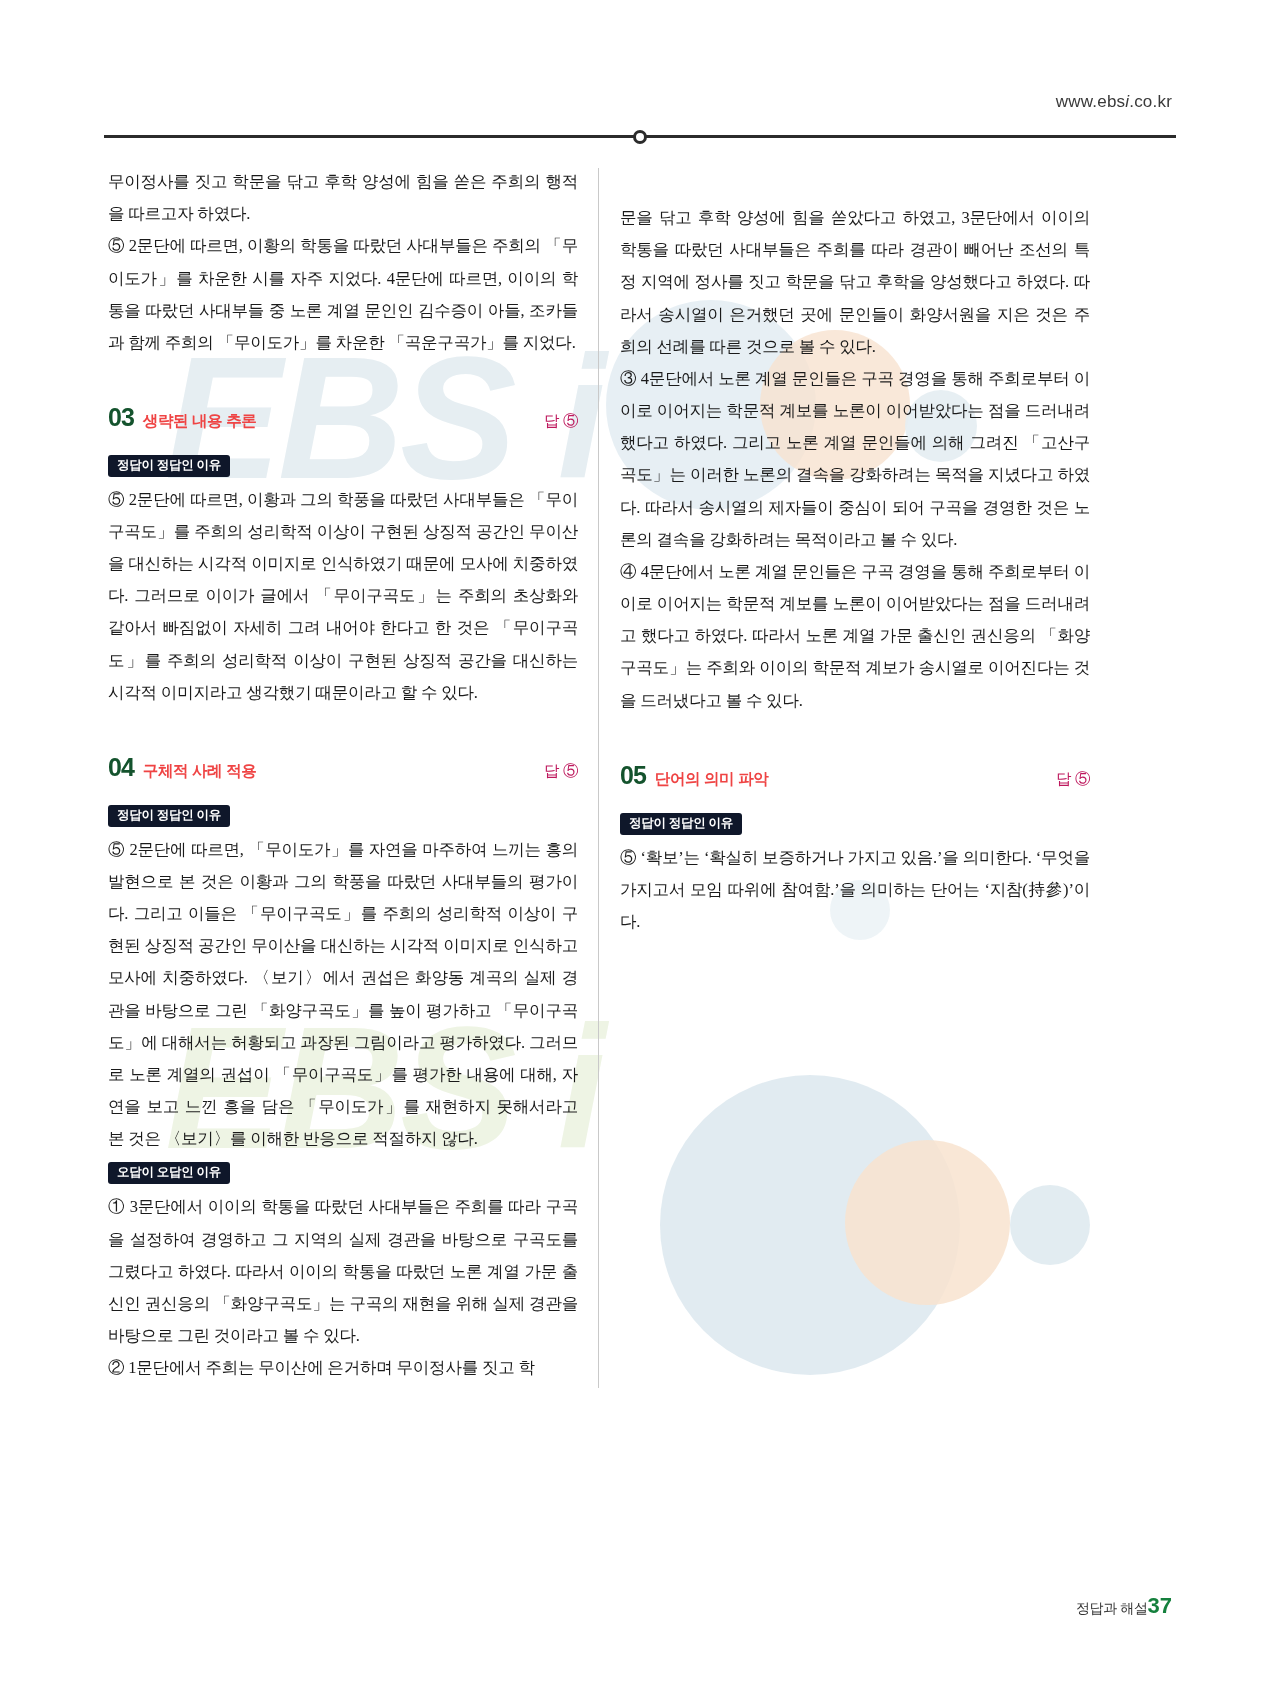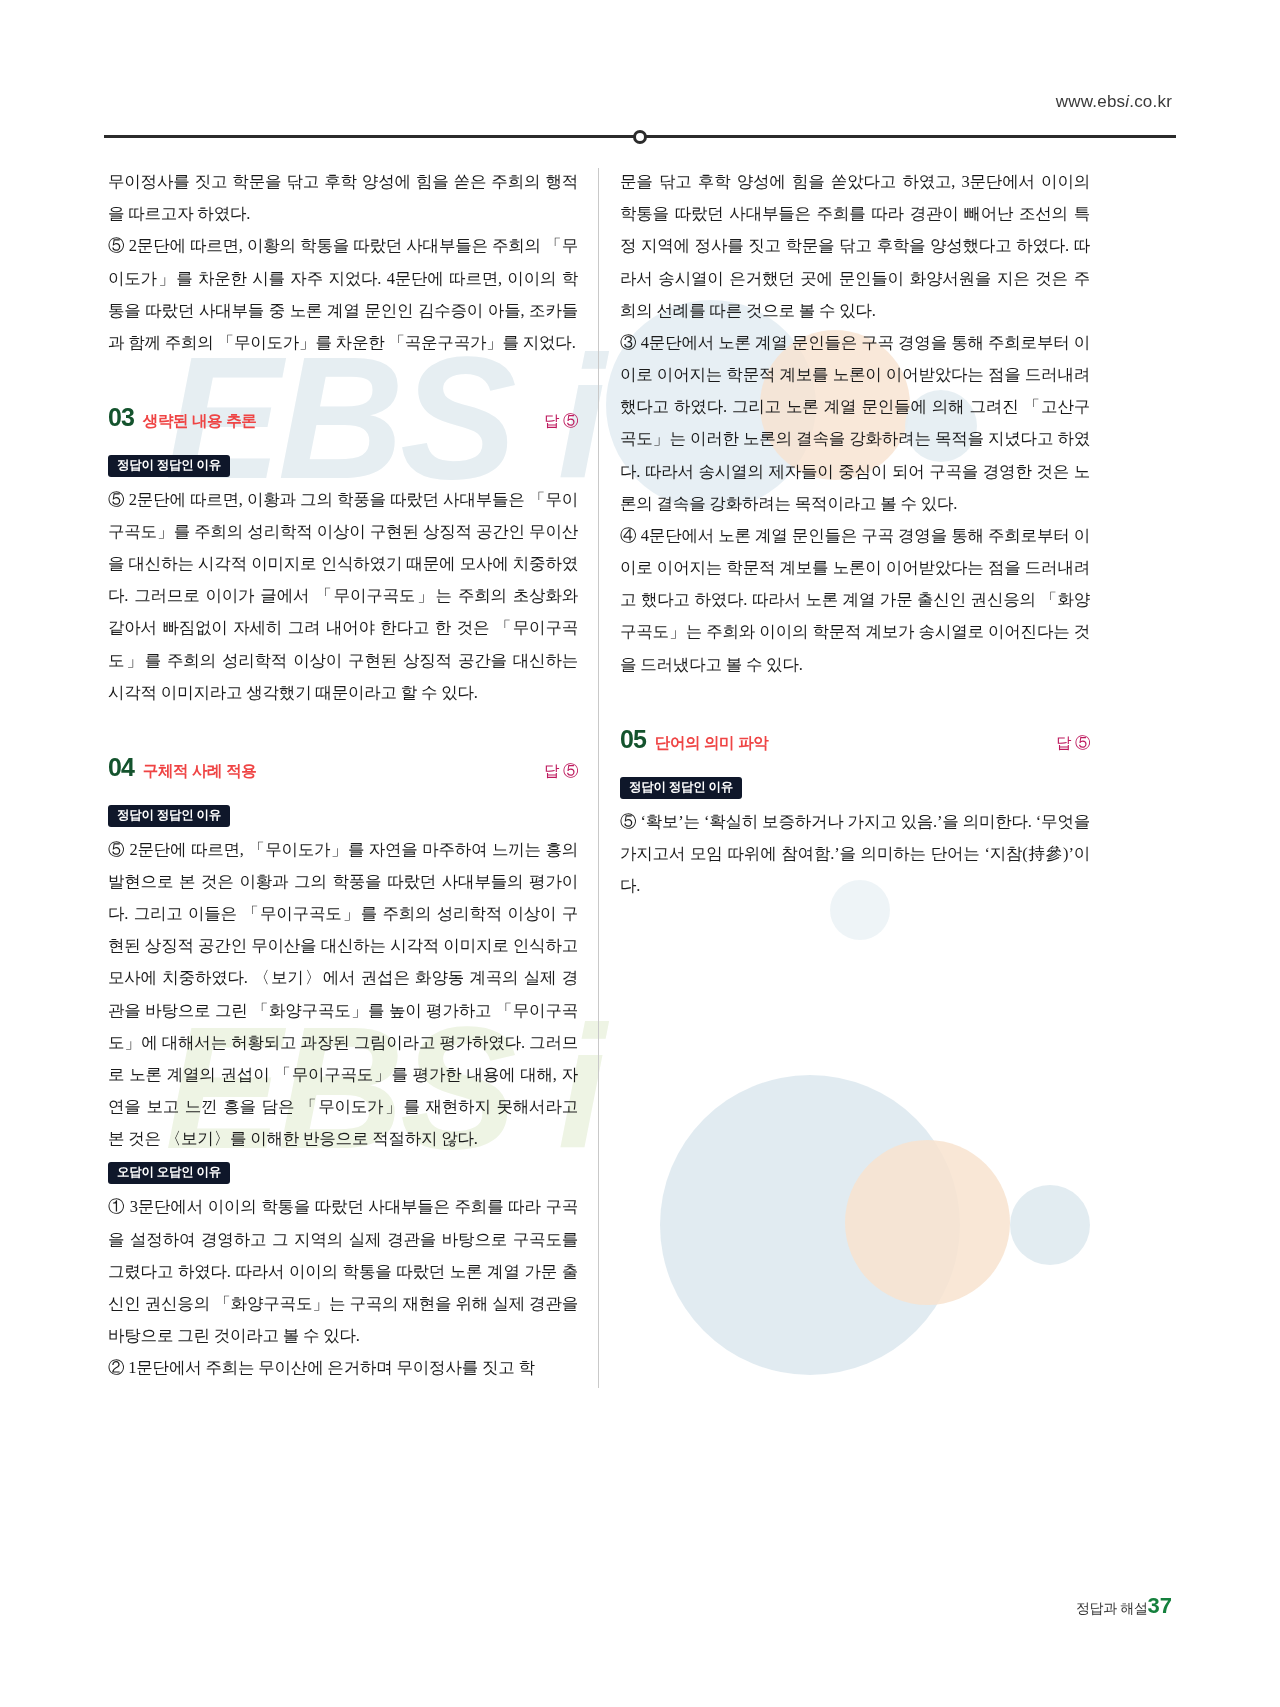--- a/index.html
+++ b/index.html
@@ -85,21 +85,21 @@
   .col {
     position: absolute;
     top: 166px;
     width: 470px;
     font-size: 16.5px;
     line-height: 1.95;
     text-align: justify;
     letter-spacing: -0.2px;
   }
   .col-left { left: 108px; }
-  .col-right { left: 620px; }
+  .col-right { left: 620px; margin-top: 36px; }
 
   .col-divider {
     position: absolute;
     top: 168px;
     left: 598px;
     width: 1px;
     height: 1220px;
     background: #c9c9c9;
   }
 

